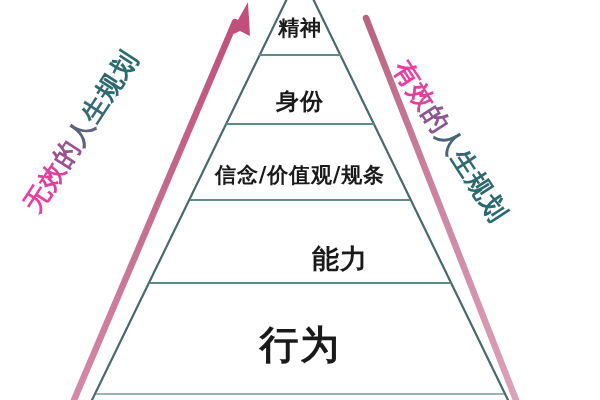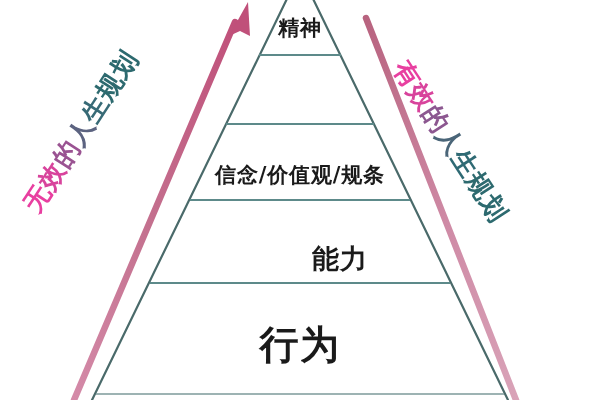--- a/index.html
+++ b/index.html
@@ -96,20 +96,21 @@
       <line x1="74" y1="400" x2="235" y2="22" stroke="url(#leftLineGrad)" stroke-width="6.5" stroke-linecap="round"></line>
       <path d="M 248 2 L 229 36 L 240 31 L 250 36 Z" fill="#c0507a"></path>
     </g>
 
     <g>
       <line x1="366" y1="18" x2="516" y2="400" stroke="url(#rightLineGrad)" stroke-width="6.5" stroke-linecap="round"></line>
     </g>
   </svg>
 
   <div class="tier-label tier-spirit">精神</div>
+  <div class="tier-label tier-identity">身份</div>
   <div class="tier-label tier-belief">信念/价值观/规条</div>
   <div class="tier-label tier-ability">能力</div>
   <div class="tier-label tier-behavior">行为</div>
 
   <div class="side-label" id="label-left"><span class="ch" style="color: rgb(232, 63, 160);">无</span><span class="ch" style="color: rgb(216, 67, 156);">效</span><span class="ch" style="color: rgb(154, 83, 146);">的</span><span class="ch" style="color: rgb(92, 99, 128);">人</span><span class="ch" style="color: rgb(55, 106, 118);">生</span><span class="ch" style="color: rgb(45, 106, 111);">规</span><span class="ch" style="color: rgb(45, 106, 111);">划</span></div>
   <div class="side-label" id="label-right"><span class="ch" style="color: rgb(232, 63, 160);">有</span><span class="ch" style="color: rgb(216, 67, 156);">效</span><span class="ch" style="color: rgb(140, 87, 144);">的</span><span class="ch" style="color: rgb(74, 101, 120);">人</span><span class="ch" style="color: rgb(47, 106, 116);">生</span><span class="ch" style="color: rgb(45, 106, 111);">规</span><span class="ch" style="color: rgb(45, 106, 111);">划</span></div>
 
 </div>
 
 </body></html>

